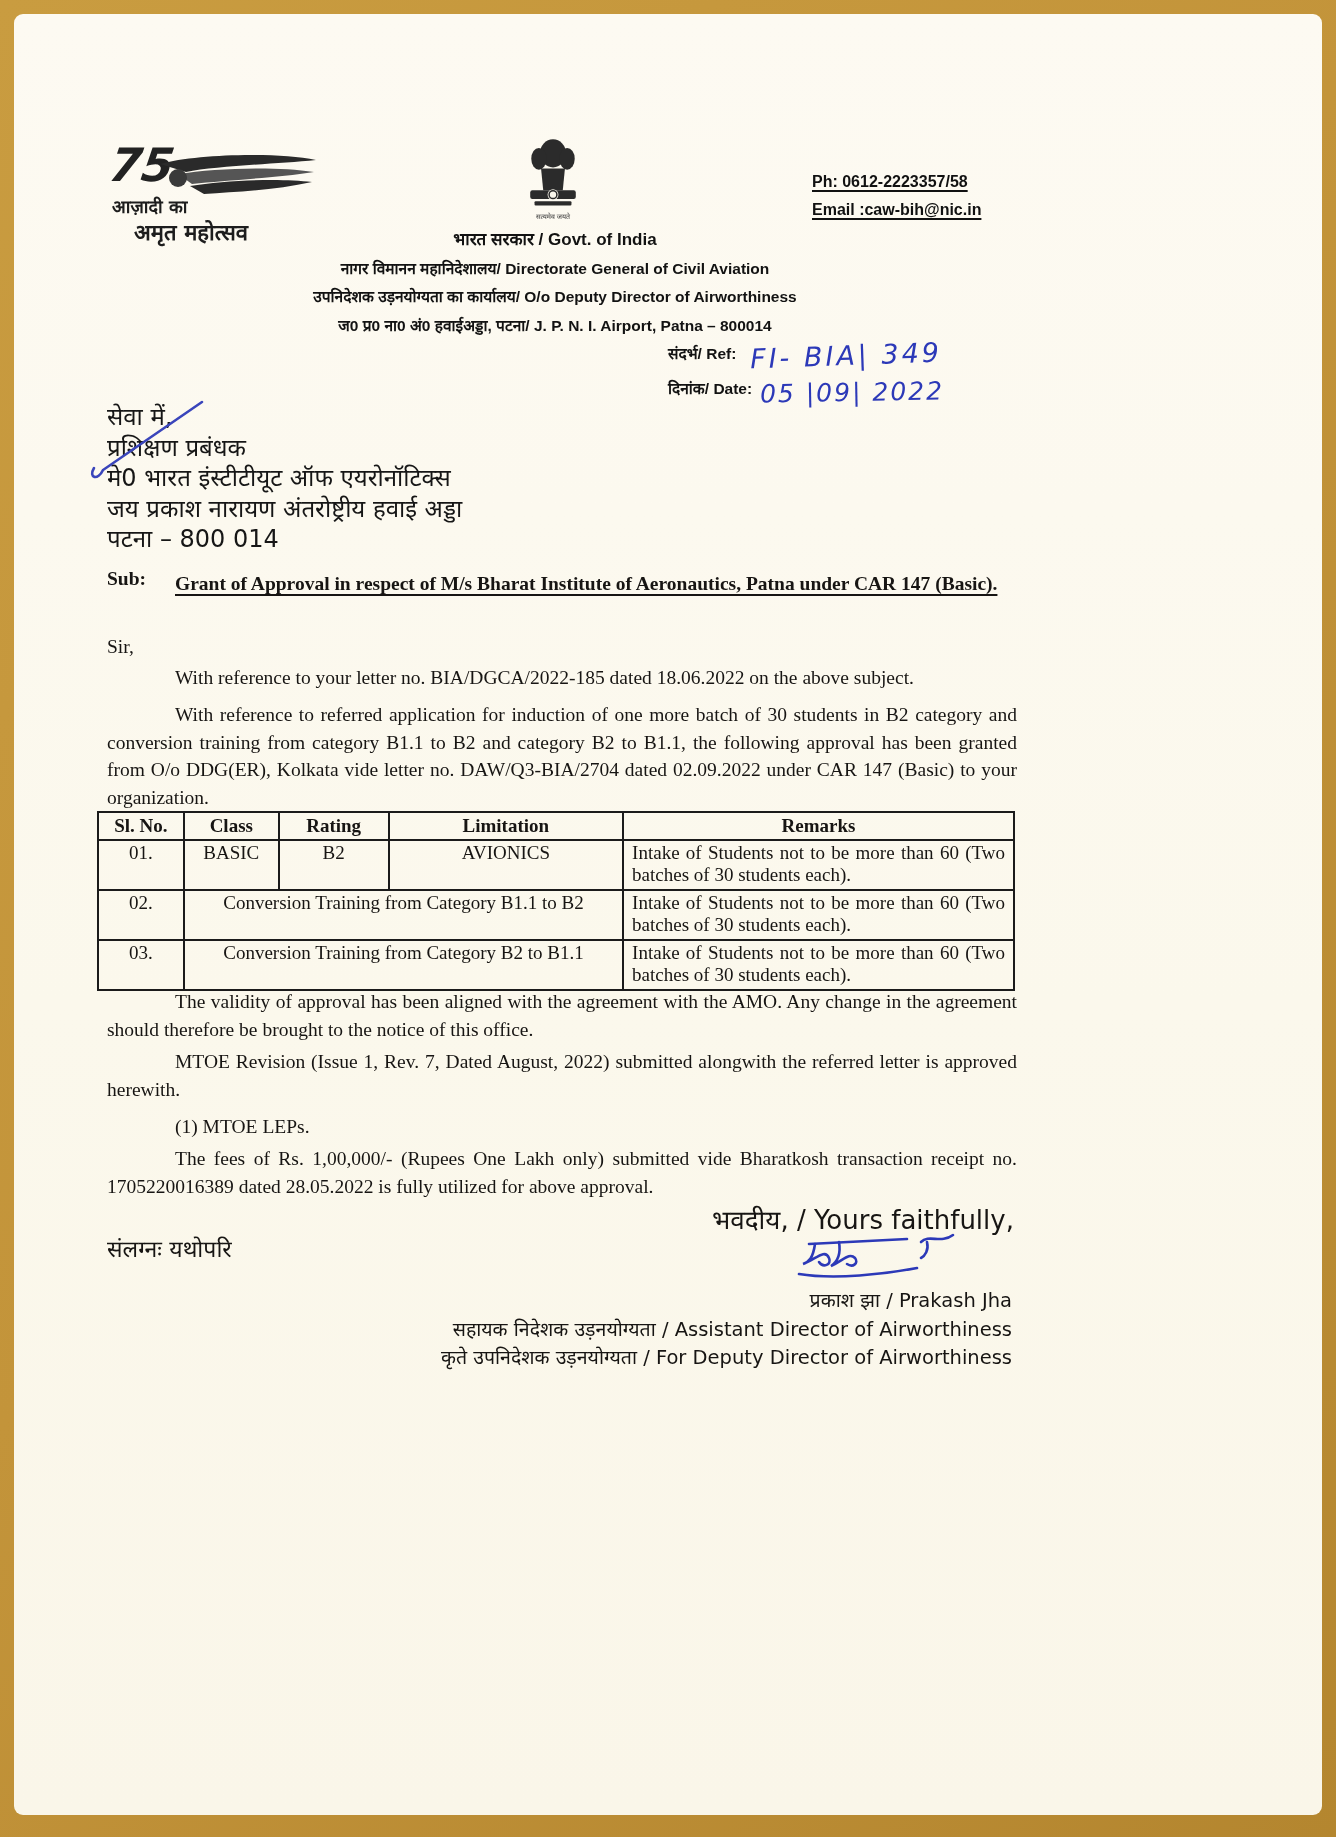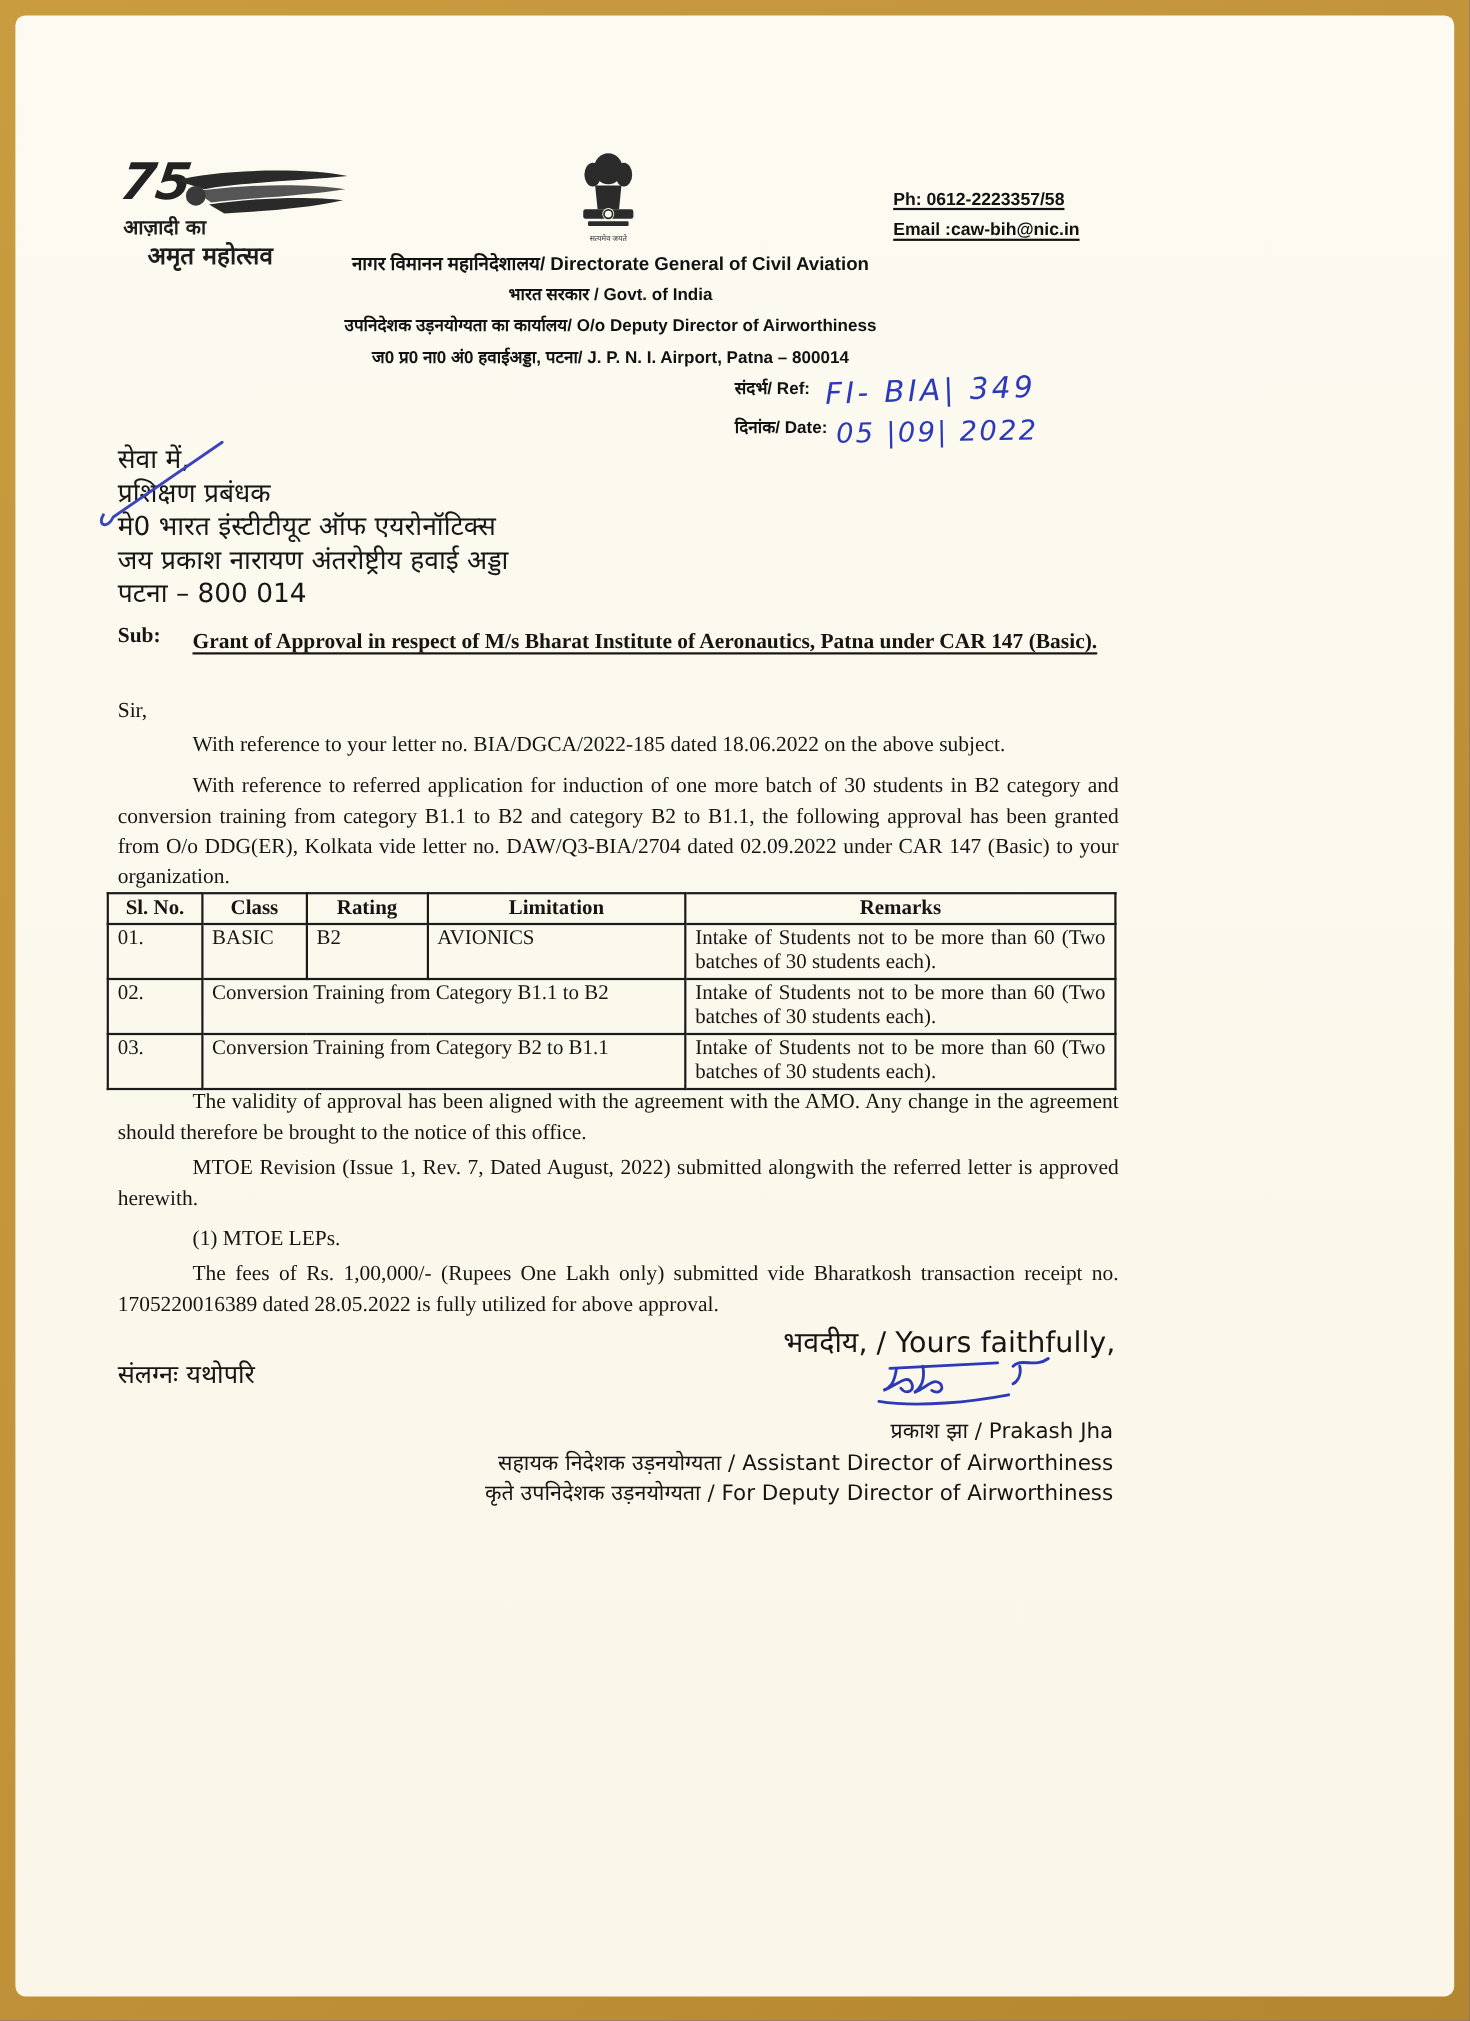--- a/index.html
+++ b/index.html
@@ -70,21 +70,21 @@
   .p3 { left:107px; top:988px; width:910px; text-align:justify; text-indent:68px; }
   .p4 { left:107px; top:1048px; width:910px; text-align:justify; text-indent:68px; }
   .plist { left:175px; top:1116px; font-size:19.5px; }
   .p5 { left:107px; top:1145px; width:910px; text-align:justify; text-indent:68px; }
 
   
   .approval-table { left:97px; top:811px; width:918px; }
   table { border-collapse:collapse; width:100%; font-size:19px; }
   th, td { border:2px solid #1b1b1b; padding:1px 8px 3px 8px; vertical-align:top; }
   th { font-size:19px; text-align:center; padding:2px 4px; }
-  td.c { }
+  td.c { text-align:center; }
   td.remarks { text-align:justify; width:390px; }
   col.w-sl{width:86px;} col.w-class{width:95px;} col.w-rating{width:110px;} col.w-lim{width:235px;} col.w-rem{width:392px;}
 
   
   .faithfully { left:698px; top:1201px; width:330px; text-align:center; font-size:26px;
     font-family:"DejaVu Sans",sans-serif; }
   .enclosure { left:107px; top:1232px; font-size:23px; font-family:"DejaVu Sans",sans-serif; }
   .signature { left:795px; top:1228px; }
   .signname { left:600px; top:1286px; width:412px; text-align:right; font-size:19.5px; font-family:"DejaVu Sans",sans-serif; }
   .desig1 { left:420px; top:1315px; width:592px; text-align:right; font-size:19.5px; font-family:"DejaVu Sans",sans-serif; }
@@ -121,22 +121,22 @@
     </svg>
     <div class="emblem-motto">सत्यमेव जयते</div>
   </div>
 
   <div class="abs contact">
     <div>Ph: 0612-2223357/58</div>
     <div>Email :caw-bih@nic.in</div>
   </div>
 
   <div class="abs org-lines">
+    <div>भारत सरकार / Govt. of India</div>
     <div>नागर विमानन महानिदेशालय/ Directorate General of Civil Aviation</div>
-    <div>भारत सरकार / Govt. of India</div>
     <div>उपनिदेशक उड़नयोग्यता का कार्यालय/ O/o Deputy Director of Airworthiness</div>
     <div>ज0 प्र0 ना0 अं0 हवाईअड्डा, पटना/ J. P. N. I. Airport, Patna – 800014</div>
   </div>
 
   <div class="abs refblock">
     <div>
       <span class="reflabel">संदर्भ/ Ref:</span><span class="ink ref-value">FI- BIA| 349</span>
     </div>
     <div class="refrow2">
       <span class="reflabel">दिनांक/ Date:</span><span class="ink date-value">05 |09| 2022</span>

